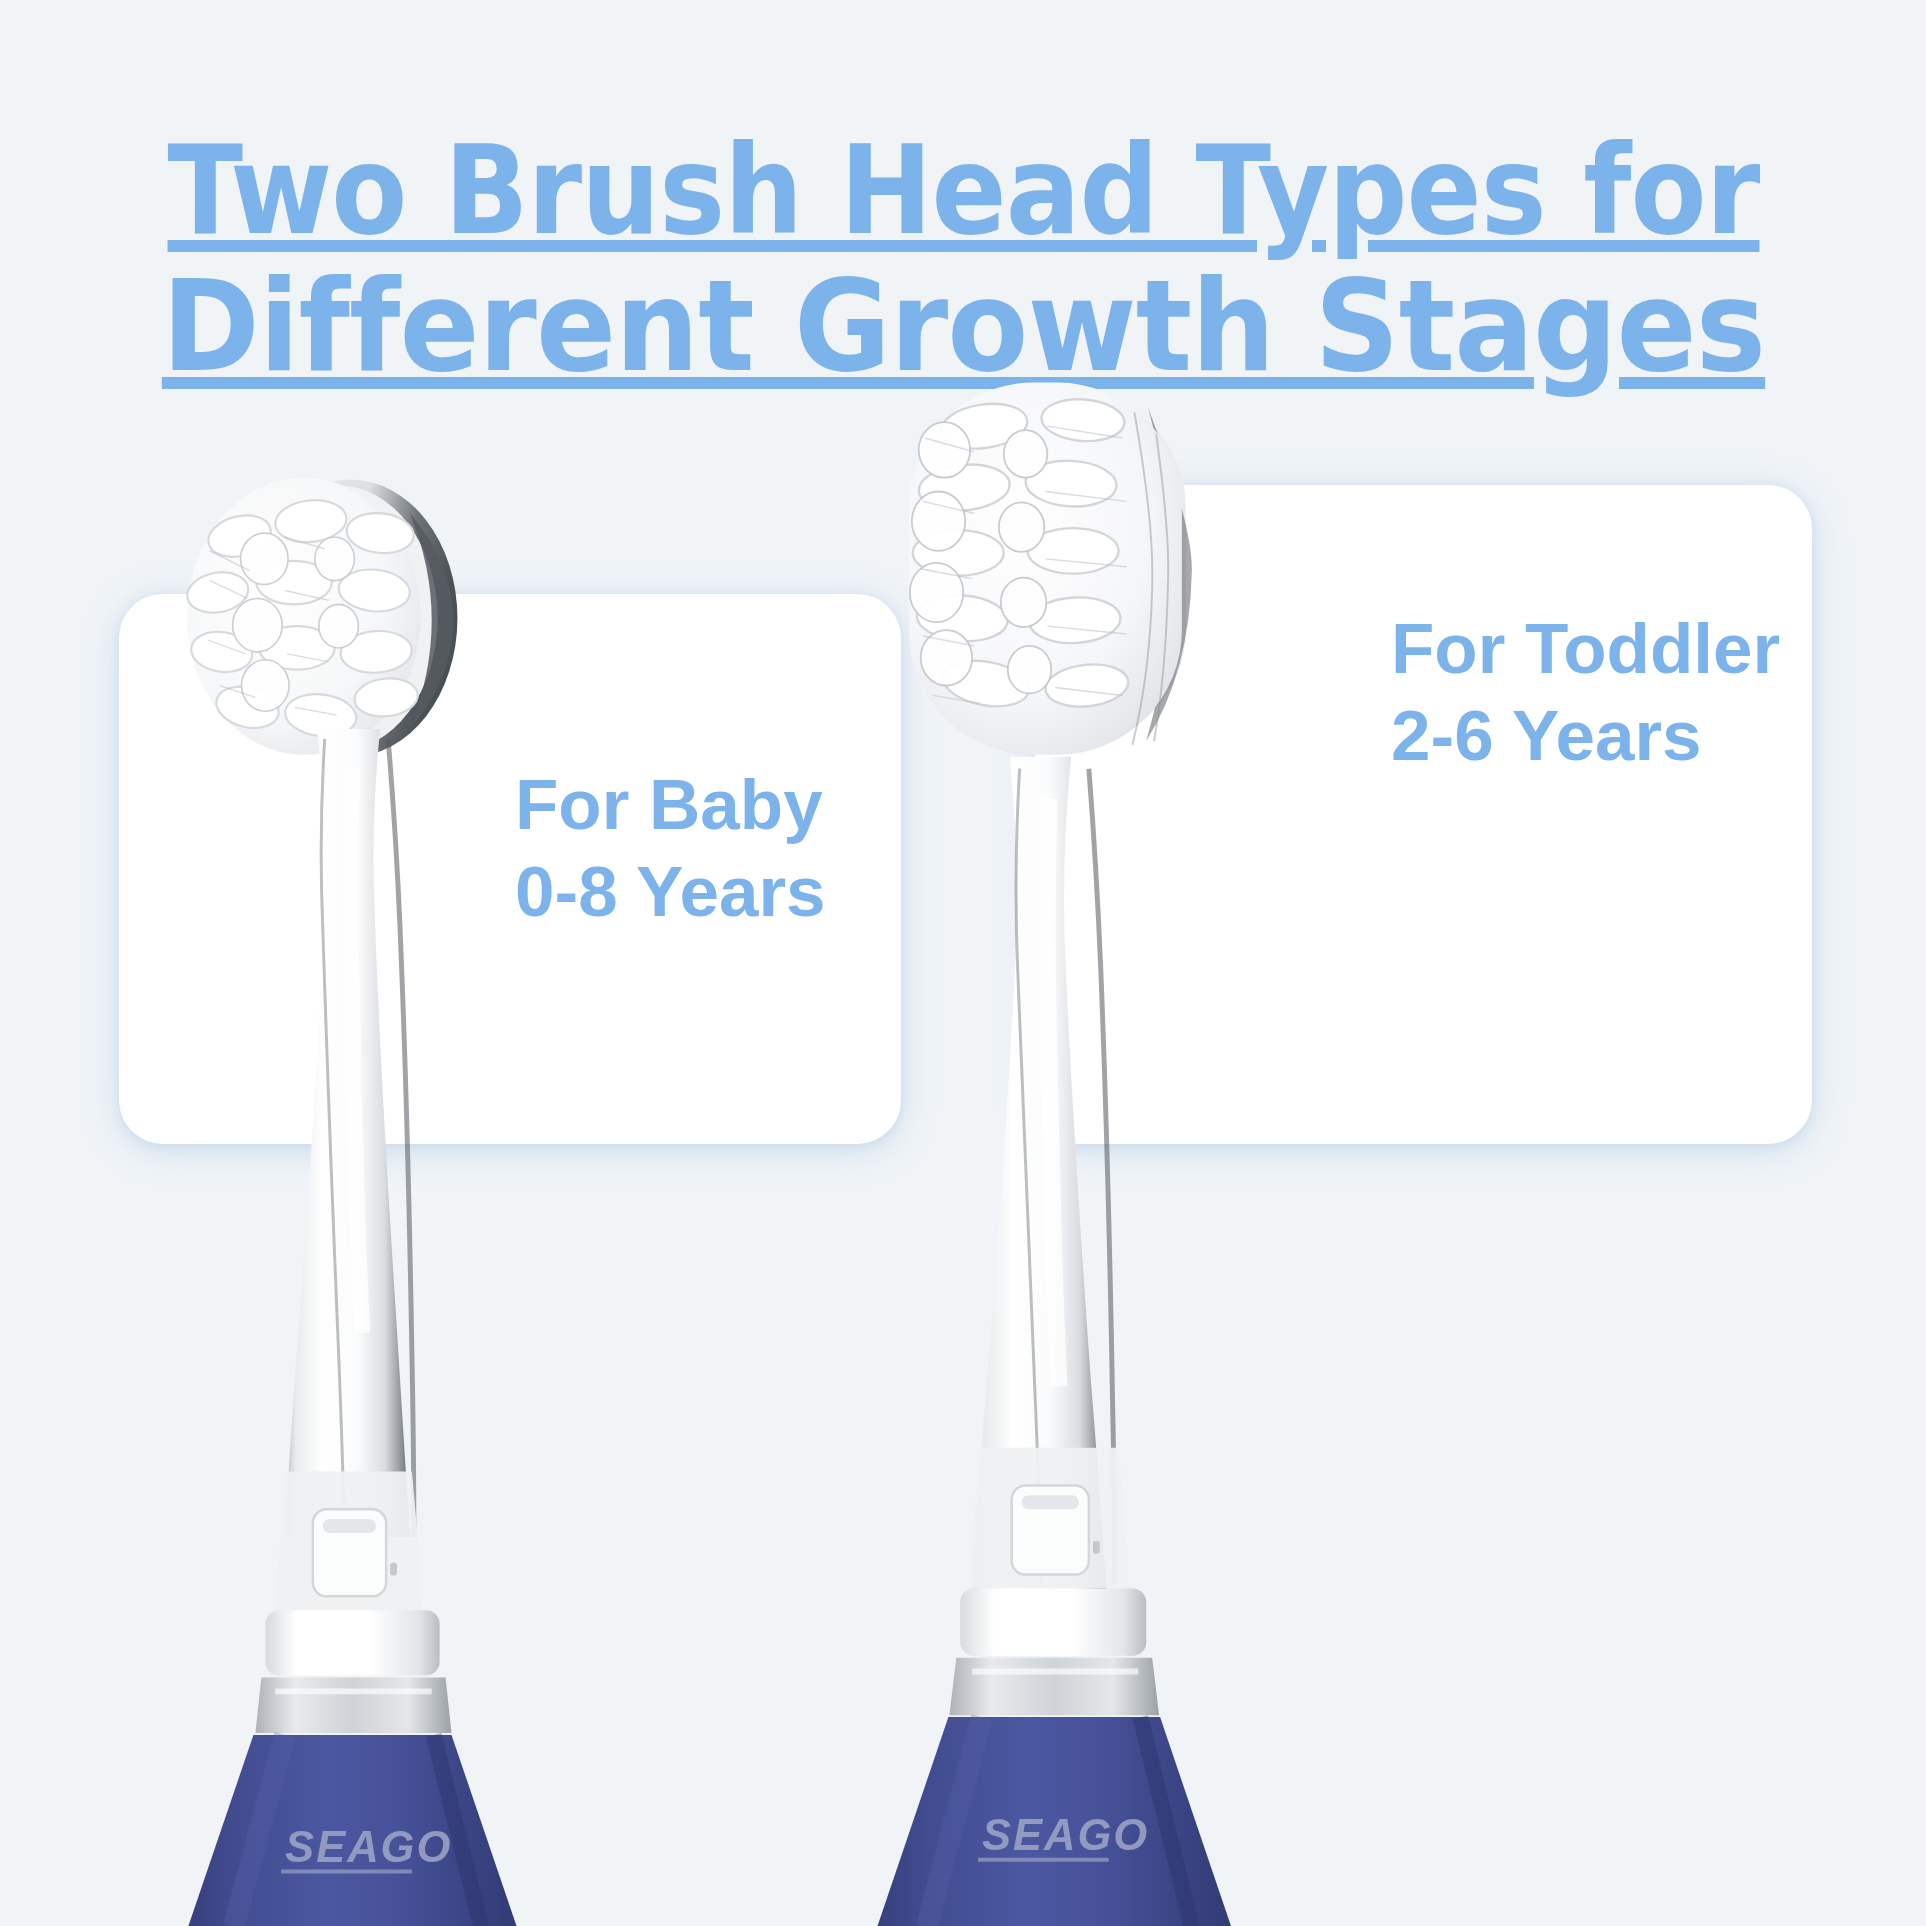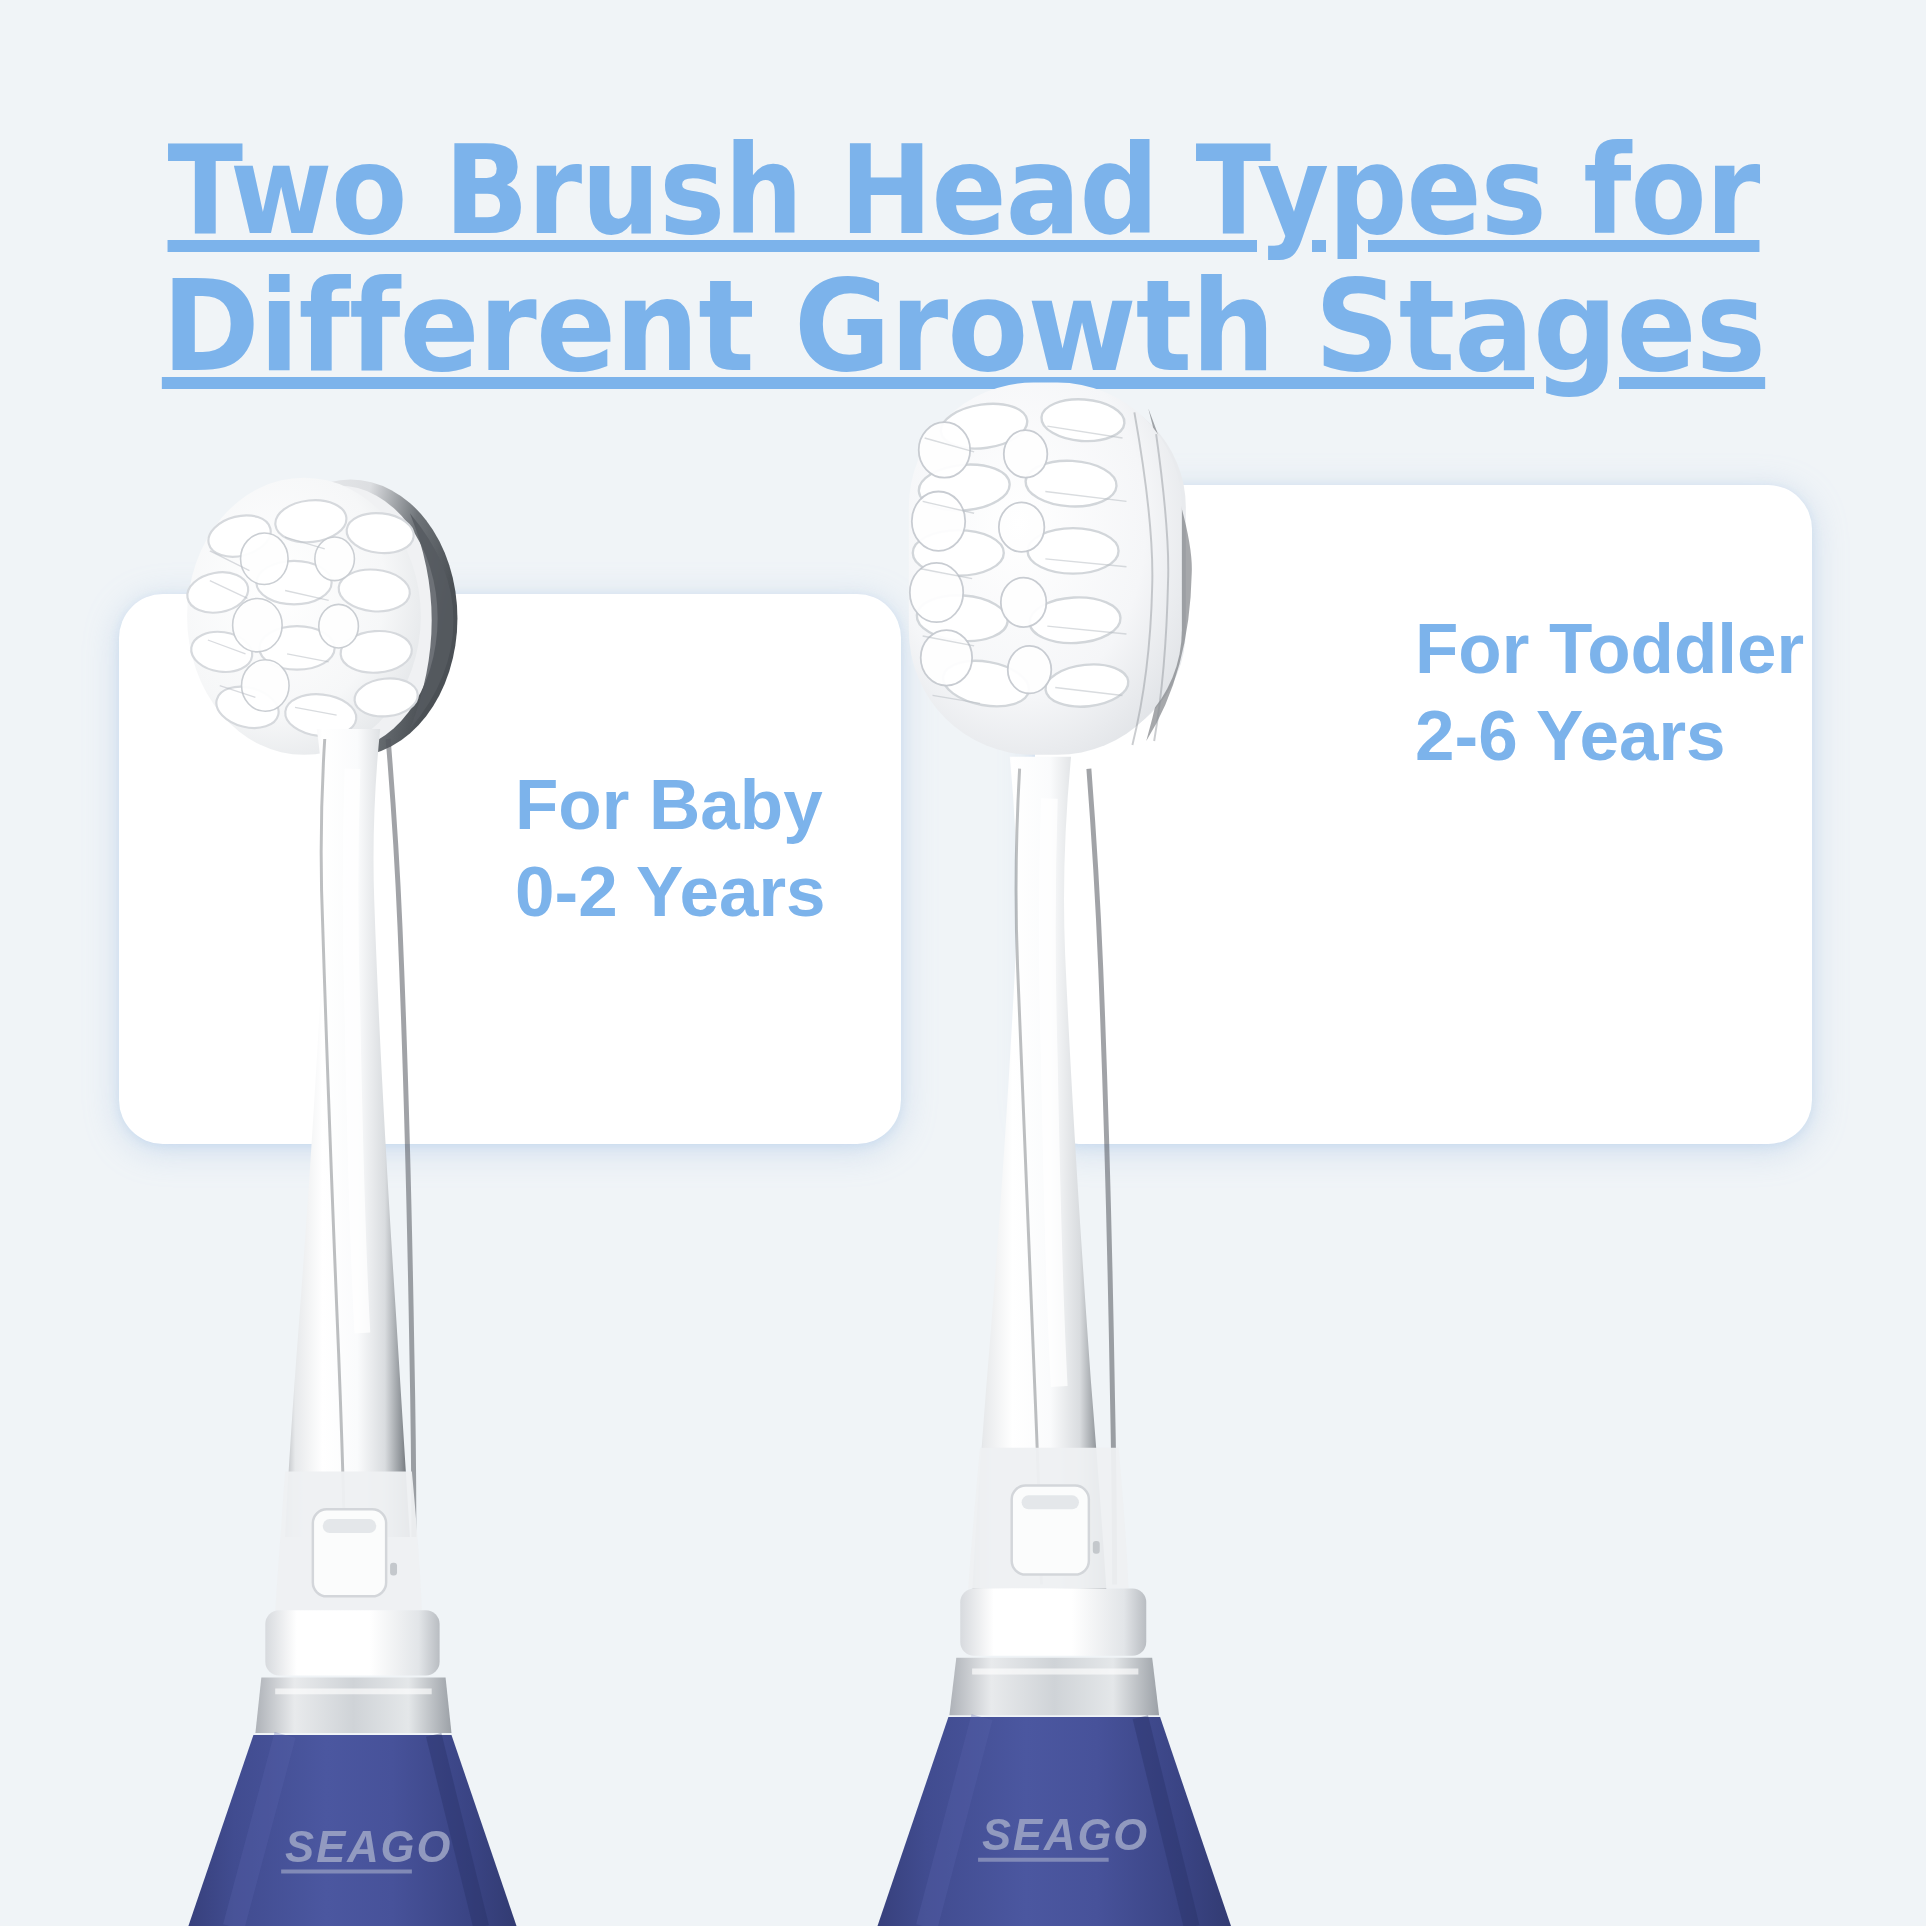--- a/index.html
+++ b/index.html
@@ -65,21 +65,21 @@
     position: absolute;
     color: #7cb3eb;
     font-family: "Liberation Sans", sans-serif;
     font-weight: bold;
     font-size: 71px;
     line-height: 1.22;
     white-space: pre-line;
     user-select: none;
   }
   #label-left  { left: 396px; top: 168px; }
-  #label-right { left: 380px; top: 121px; }
+  #label-right { left: 356px; top: 121px; }
 
   
   .brush {
     position: absolute;
     bottom: 0;
   }
   #brush-left  { left: 91px;  width: 515px; height: 1485px; top: 442px; }
   #brush-right { left: 800px; width: 554px; height: 1584px; top: 343px; }
 
   .brush svg { display: block; width: 100%; height: 100%; overflow: visible; }
@@ -89,21 +89,21 @@
 
 <div id="stage">
 
   <h1 class="headline">
     <span class="l1">Two Brush Head Types for</span>
     <span class="l2">Different Growth Stages</span>
   </h1>
 
   <div class="card" id="card-left">
     <div class="card-label" id="label-left">For Baby
-0-2 Years</div>
+0-8 Years</div>
   </div>
 
   <div class="card" id="card-right">
     <div class="card-label" id="label-right">For Toddler
 2-6 Years</div>
   </div>
 
   <div class="brush" id="brush-left">
     <svg viewBox="0 0 520 1500" preserveAspectRatio="none">
       <defs>

